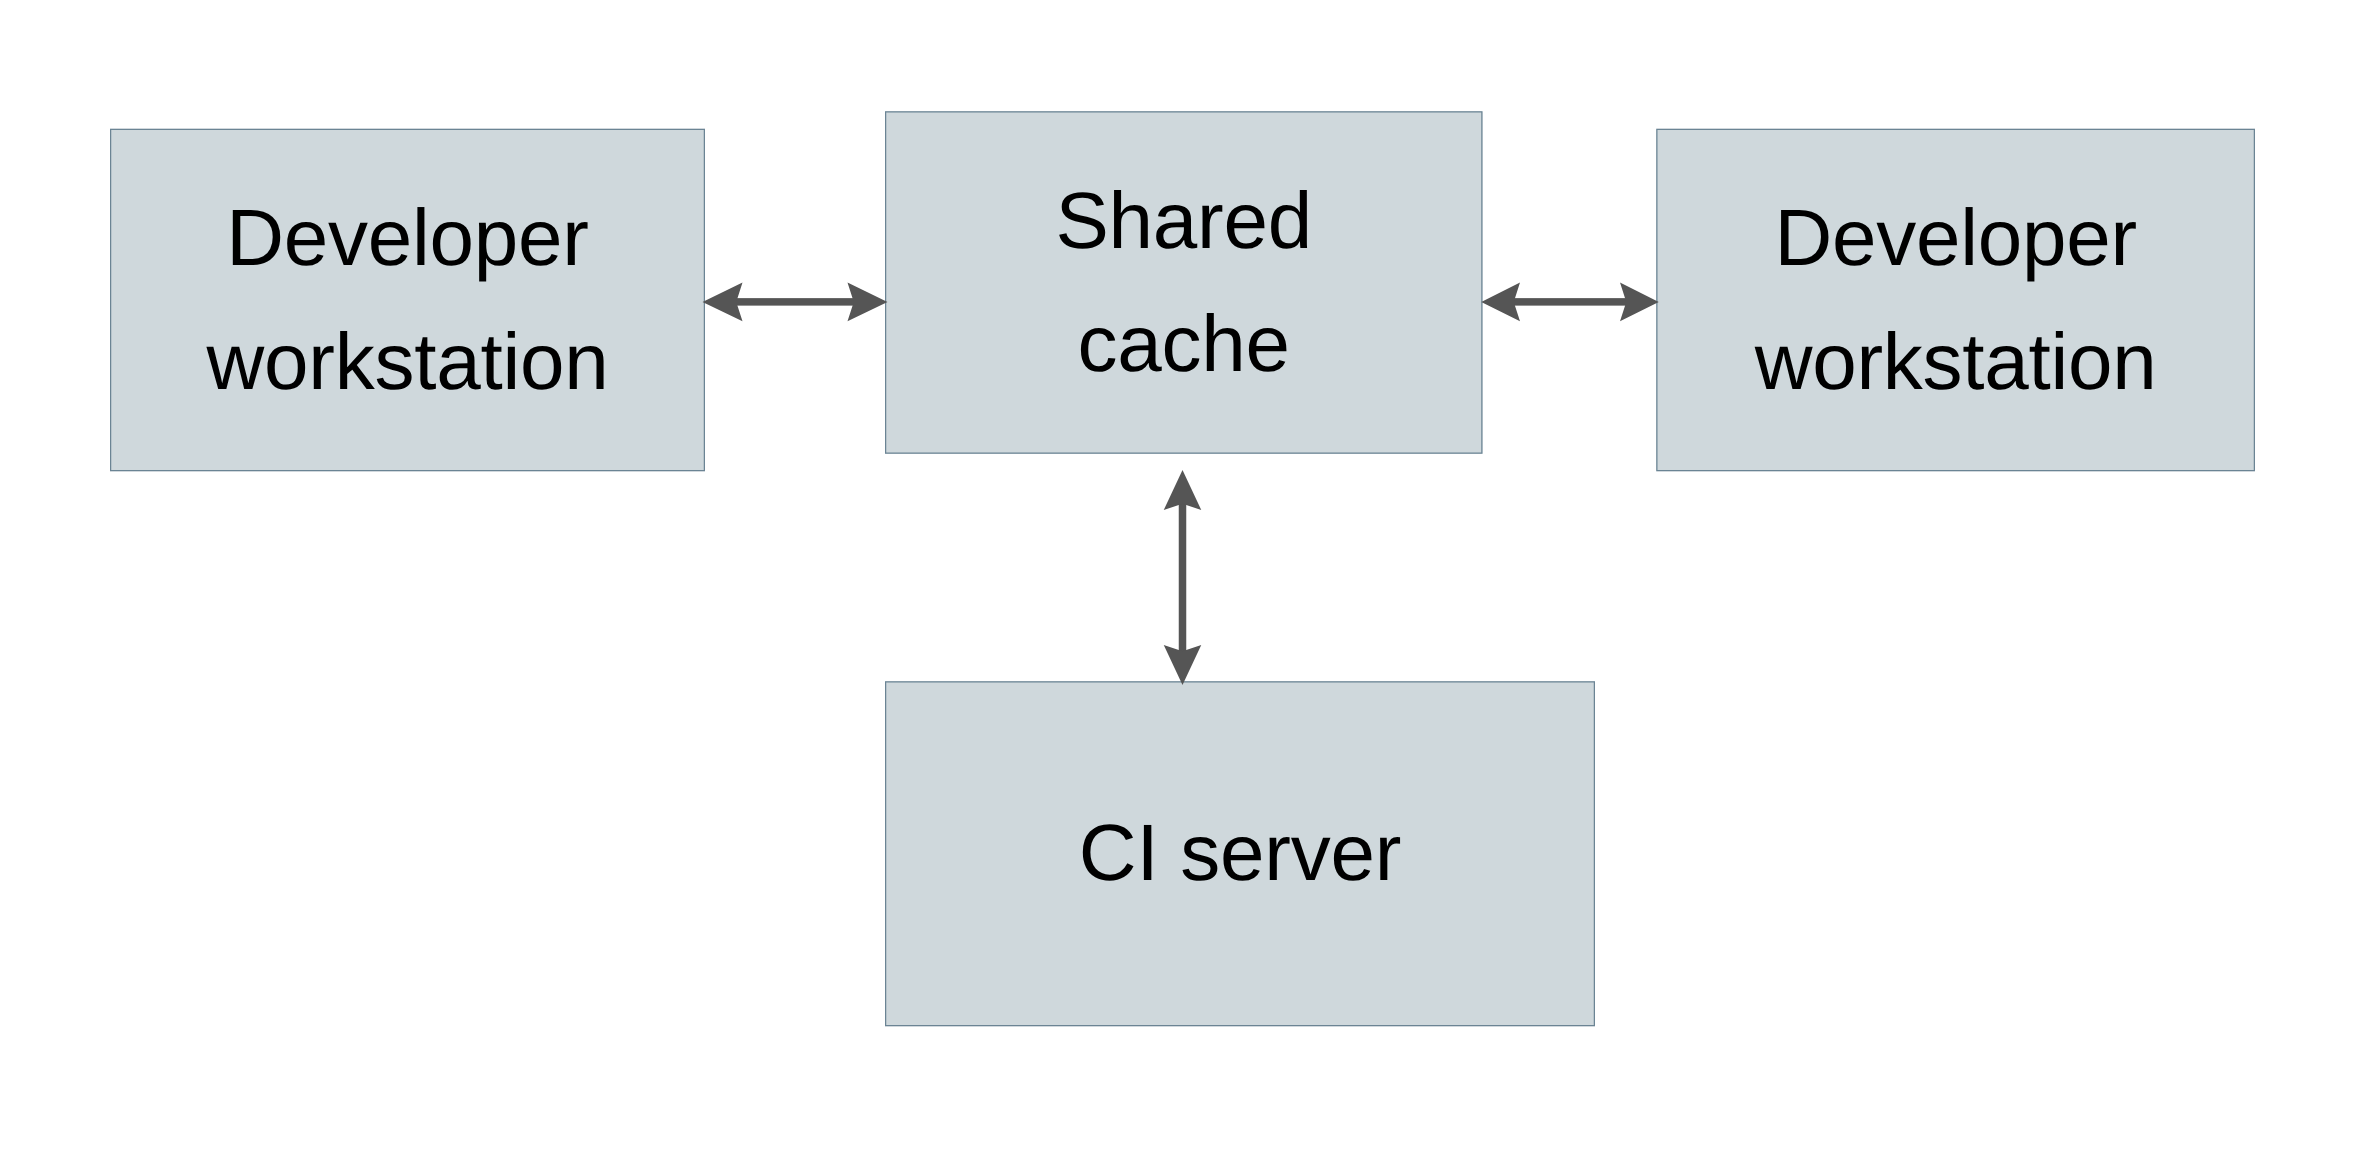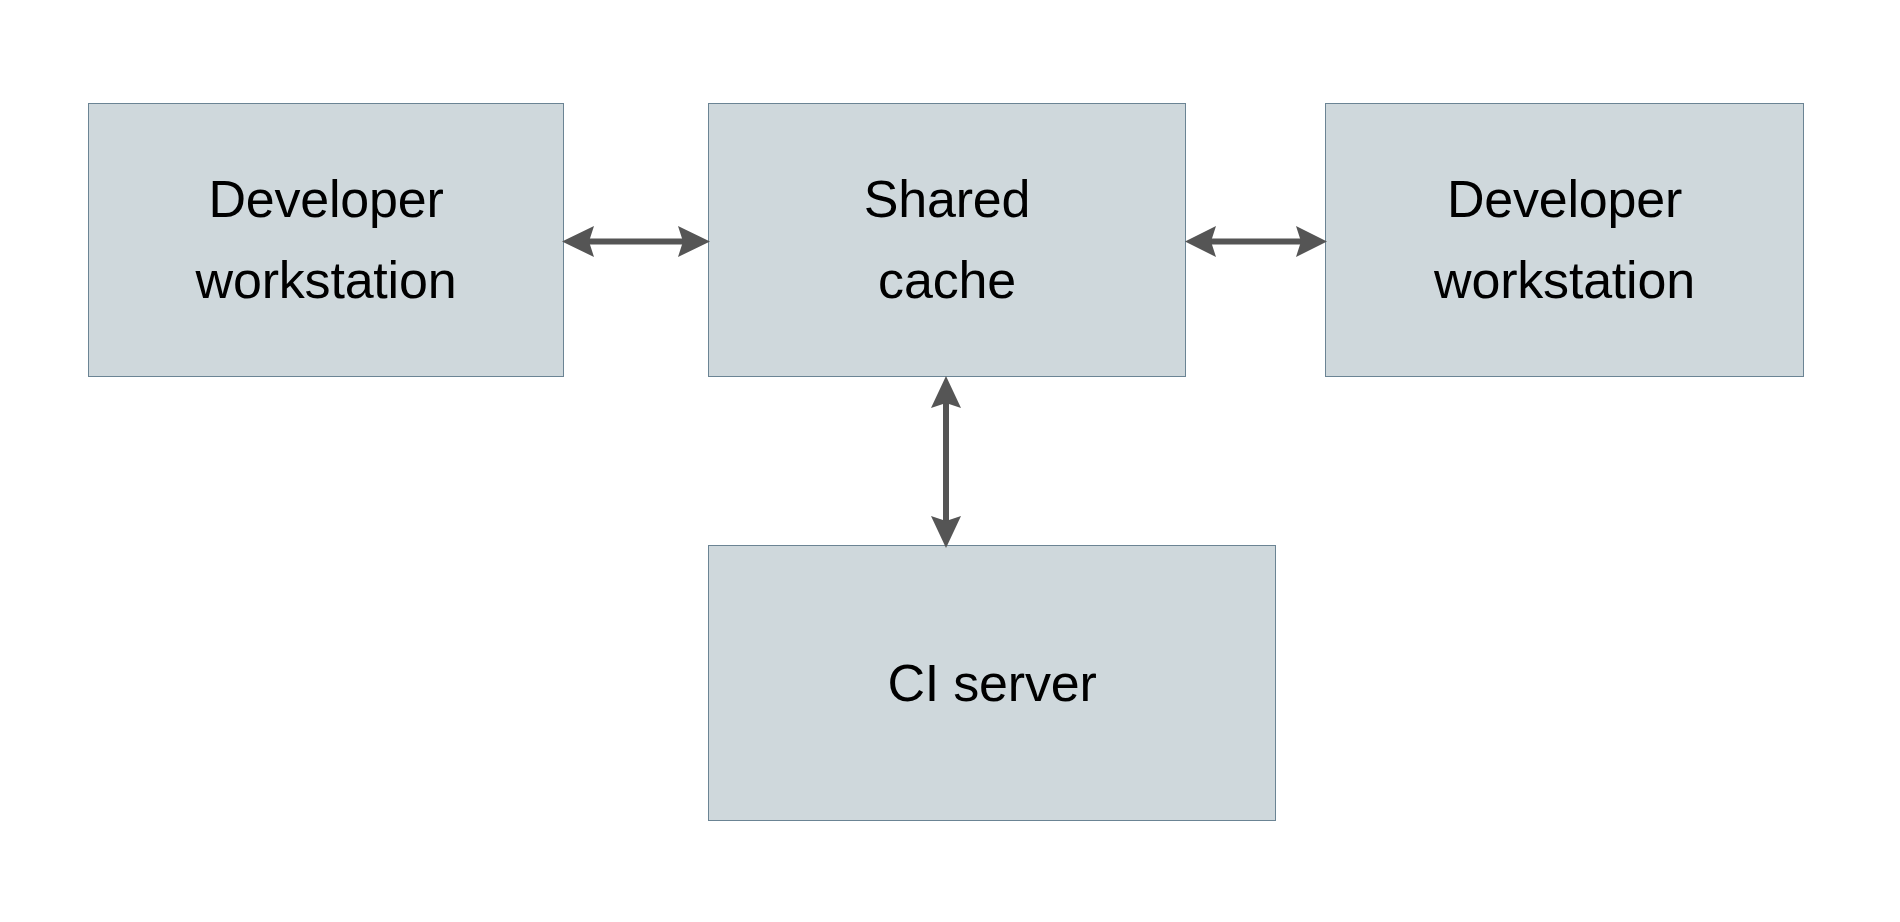--- a/index.html
+++ b/index.html
@@ -23,39 +23,39 @@
     box-sizing: border-box;
     background: #cfd8dc;
     border: 1.6px solid #6b8494;
     display: flex;
     align-items: center;
     justify-content: center;
     text-align: center;
   }
   .node-label {
     font-family: "Liberation Sans", sans-serif;
-    font-size: 52px;
+    font-size: 64px;
     line-height: 1.55;
     color: #000000;
     font-weight: 400;
     letter-spacing: -0.2px;
     white-space: pre-line;
     padding: 0 8px;
   }
   .edge {
     position: absolute;
     pointer-events: none;
   }
   .edge svg {
     display: block;
     overflow: visible;
   }
   
   #node-dev-left   { left: 88px;   top: 103px; width: 476px; height: 274px; }
-  #node-shared     { left: 708px;  top: 103px; width: 478px; height: 274px; }
+  #node-shared     { left: 708px;  top: 89px; width: 478px; height: 274px; }
   #node-dev-right  { left: 1325px; top: 103px; width: 479px; height: 274px; }
   #node-ci         { left: 708px;  top: 545px; width: 568px; height: 276px; }
   
   #edge-left-shared  { left: 560px;  top: 219px; width: 152px; height: 46px; }
   #edge-shared-right { left: 1183px; top: 219px; width: 146px; height: 46px; }
   #edge-shared-ci    { left: 921px;  top: 374px; width: 50px;  height: 176px; }
 </style>
 </head>
 <body>
 

